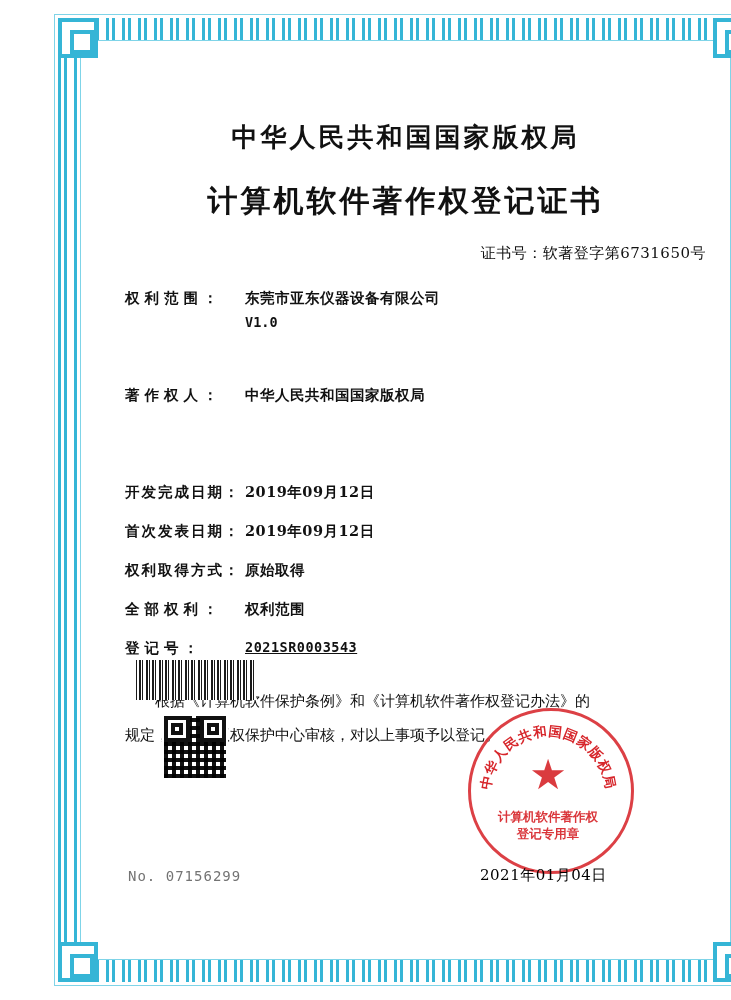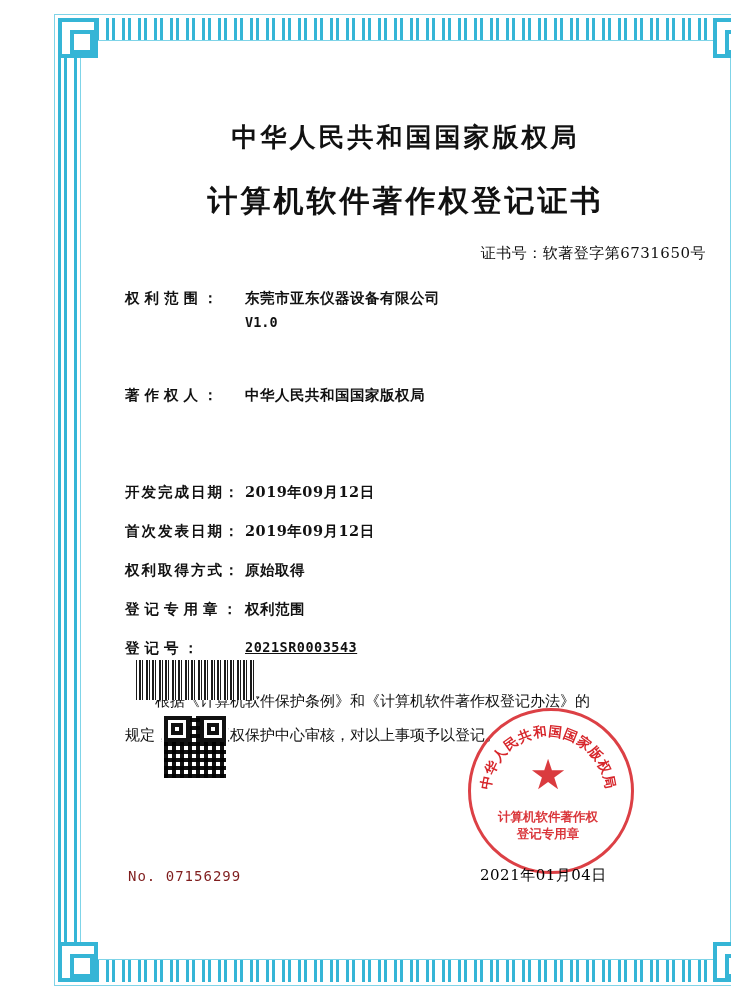--- a/index.html
+++ b/index.html
@@ -228,21 +228,21 @@
   }
   .qr::before { left: 0; top: 0; }
   .qr::after { right: 0; top: 0; }
 
   .serial {
     position: absolute;
     left: 88px;
     top: 868px;
     font-family: "DejaVu Sans Mono", monospace;
     font-size: 14px;
-    color: #7f1d1d;
+    color: #737373;
     letter-spacing: 1px;
   }
 
   
   .seal {
     position: absolute;
     left: 428px;
     top: 708px;
     width: 160px;
     height: 160px;
@@ -351,21 +351,21 @@
       </div>
       <div class="field-row">
         <div class="field-label tight">首次发表日期：</div>
         <div class="field-value">2019年09月12日</div>
       </div>
       <div class="field-row">
         <div class="field-label tight">权利取得方式：</div>
         <div class="field-value">原始取得</div>
       </div>
       <div class="field-row">
-        <div class="field-label">登记专用章：</div>
+        <div class="field-label">全部权利：</div>
         <div class="field-value">权利范围</div>
       </div>
       <div class="field-row">
         <div class="field-label">登记号：</div>
         <div class="field-value mono">2021SR0003543</div>
       </div>
     </div>
 
     <div class="statement">
       <p class="indent">根据《计算机软件保护条例》和《计算机软件著作权登记办法》的</p>

